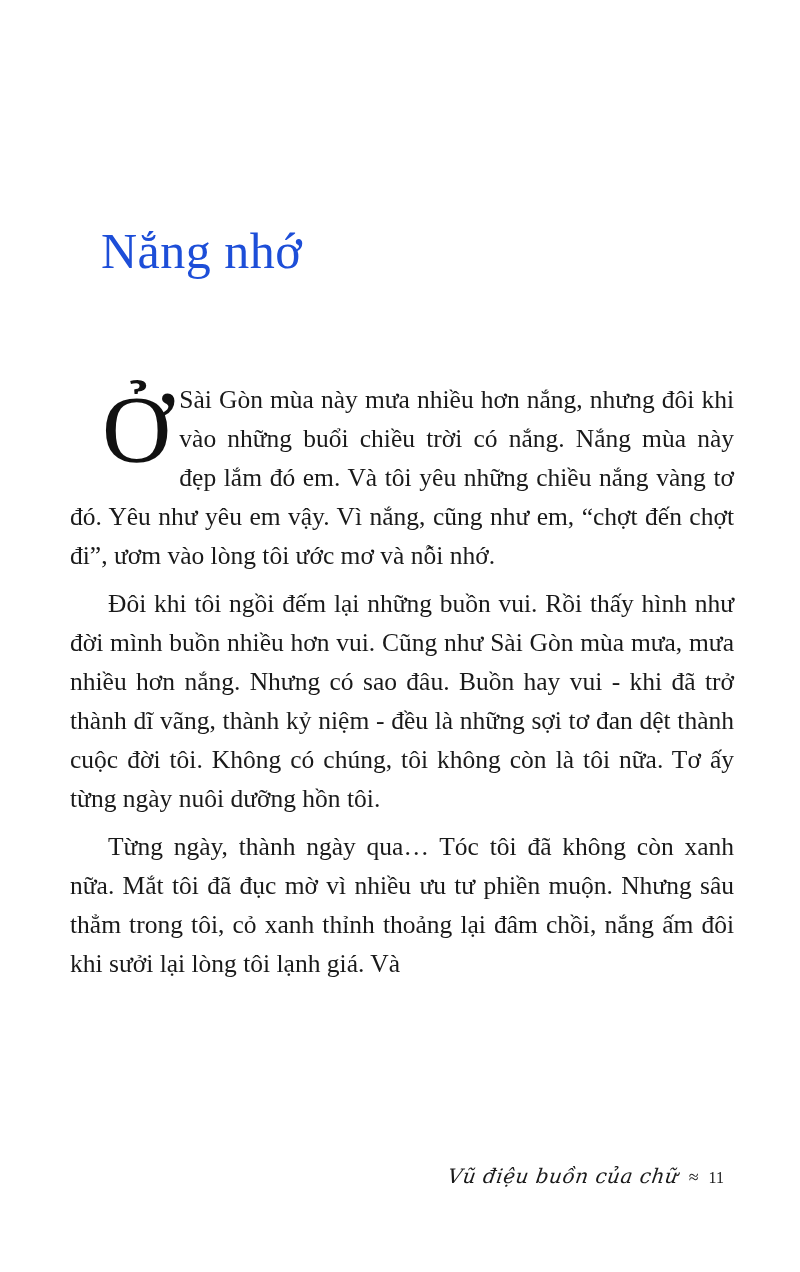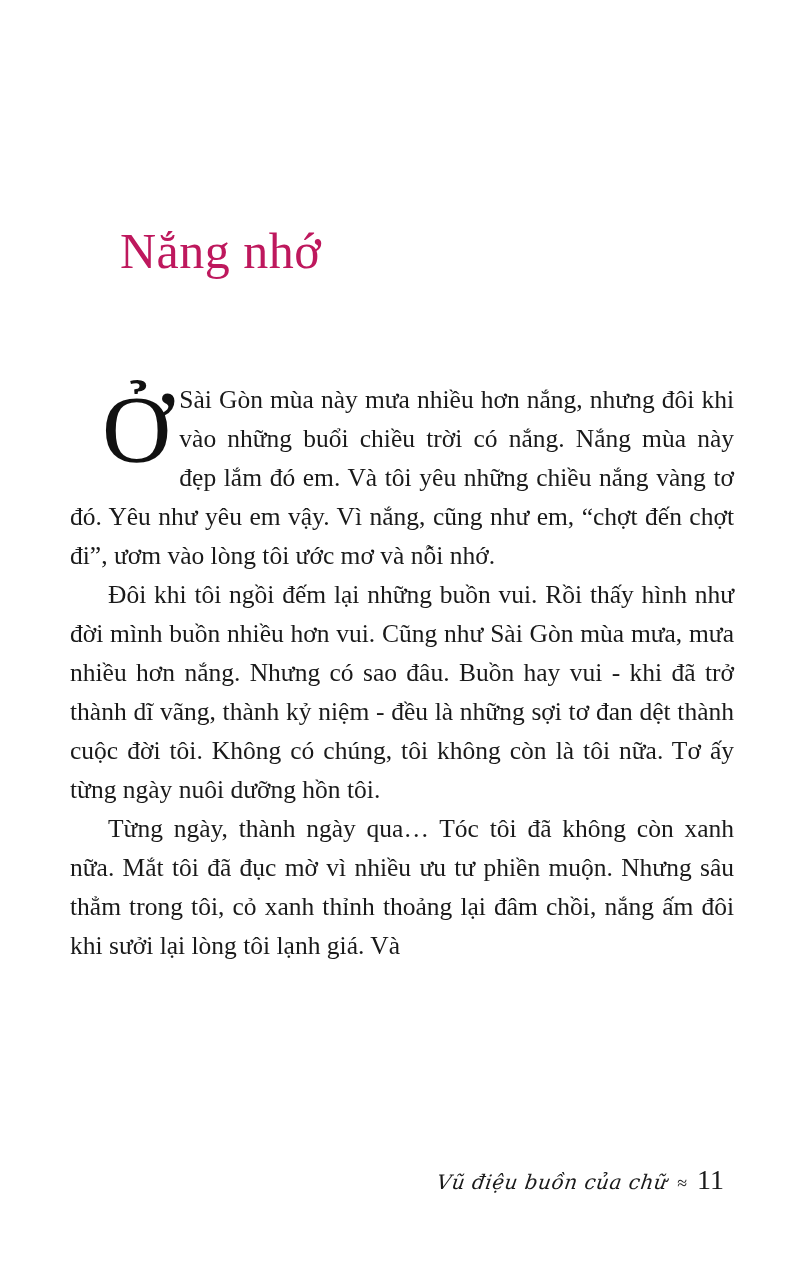--- a/index.html
+++ b/index.html
@@ -15,44 +15,45 @@
       color: #1a1a1a;
       font-family: "Liberation Serif", "DejaVu Serif", serif;
     }
     .page {
       position: absolute;
       left: 0; top: 0;
       width: 800px; height: 1272px;
     }
     .chapter-title {
       position: absolute;
-      left: 120px;
+      left: 101px;
       top: 226px;
       margin: 0;
       font-size: 50px;
       font-weight: normal;
       letter-spacing: 0.5px;
       line-height: 1;
-      color: #be185d;
+      color: #1d4ed8;
     }
     .body-text {
       position: absolute;
       left: 70px;
       top: 380px;
       width: 664px;
       font-size: 25.5px;
       line-height: 39px;
       color: #1a1a1a;
     }
     .para {
       margin: 0;
       text-align: justify;
       text-align-last: left;
     }
     .para + .para {
+      margin-top: 9px;
     }
     .indent {
       text-indent: 38px;
     }
     .drop-cap {
       float: left;
       font-size: 96px;
       line-height: 72px;
       height: 74px;
       margin: 10px 8px 0 32px;
@@ -73,21 +74,21 @@
       font-style: italic;
       font-size: 20px;
       letter-spacing: 0.5px;
       transform: skewX(-8deg);
     }
     .footer-separator {
       font-size: 18px;
       margin: 0 2px;
     }
     .page-number {
-      font-size: 28px;
+      font-size: 16px;
     }
   </style>
 </head>
 <body>
 
 <div class="page">
 
   <h1 class="chapter-title">Nắng nhớ</h1>
 
   <div class="body-text">

